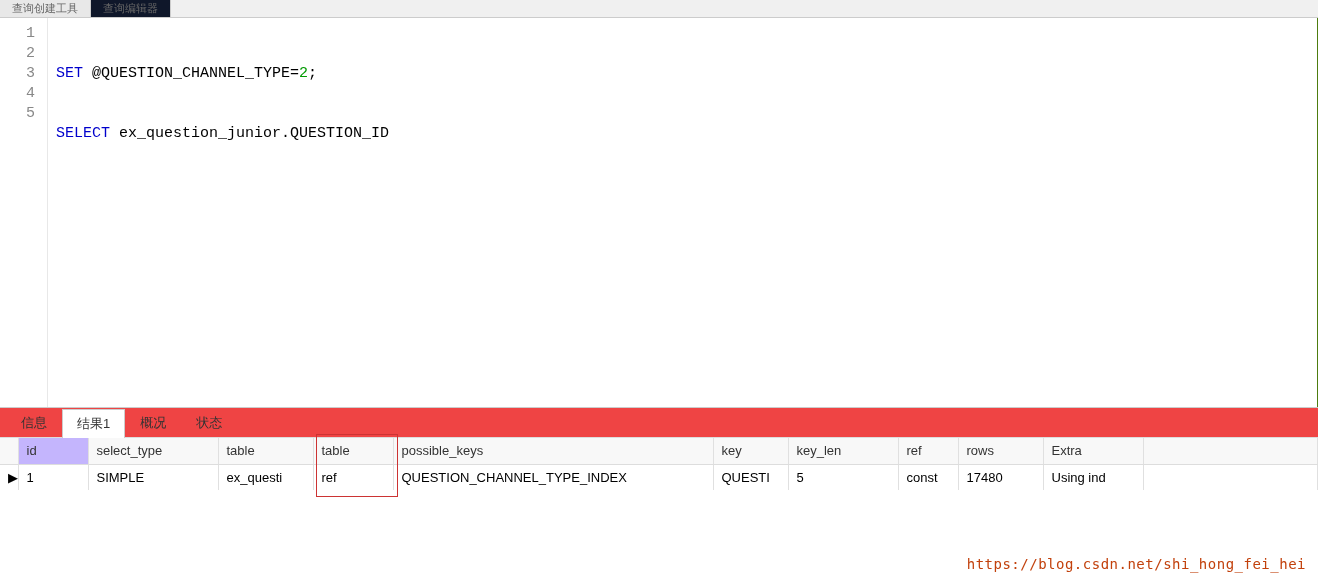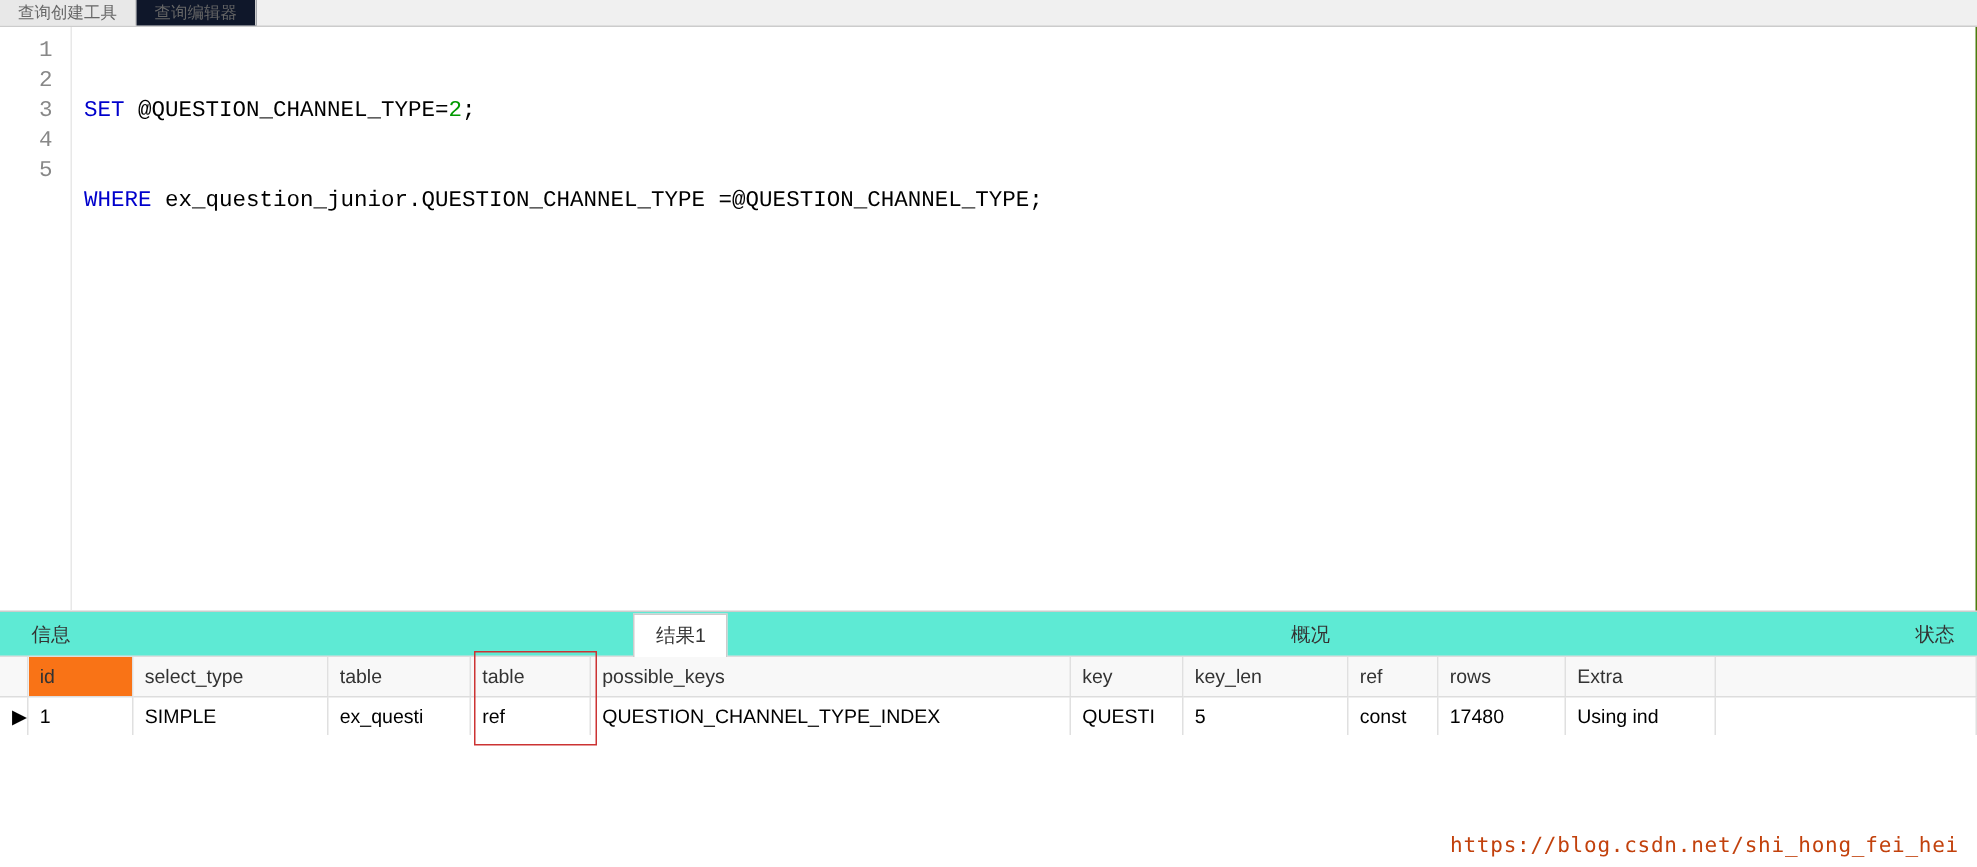--- a/index.html
+++ b/index.html
@@ -11,29 +11,29 @@
     
     .editor-area { display: flex; background: #fff; height: 390px; border-bottom: 1px solid #ccc; font-family: "Consolas", "Courier New", monospace; font-size: 15px; }
     .gutter { width: 48px; text-align: right; padding: 6px 12px 0 0; color: #888; user-select: none; border-right: 1px solid #e8e8e8; line-height: 20px; }
     .gutter-line { height: 20px; }
     .code { flex: 1; padding: 6px 8px 0 8px; line-height: 20px; white-space: pre; border-right: 1px solid #4d7c0f; }
     .code-line { height: 20px; }
     .kw { color: #0000cc; }
     .num { color: #009900; }
     .txt { color: #000; }
     
-    .bottom-tabs { display: flex; background: #5eead4; border-bottom: 1px solid #ddd; height: 30px; align-items: flex-end; padding-left: 6px; justify-content: space-between; }
+    .bottom-tabs { display: flex; background: #ef4444; border-bottom: 1px solid #ddd; height: 30px; align-items: flex-end; padding-left: 6px; }
     .bottom-tab { padding: 5px 14px; font-size: 13px; color: #333; cursor: pointer; border: 1px solid transparent; border-bottom: none; }
     .bottom-tab.active { background: #fff; border-color: #ccc; border-top: 1px solid #ccc; position: relative; top: 1px; }
     
     .results-area { background: #fff; position: relative; }
     .results-table { width: 100%; border-collapse: collapse; font-size: 13px; table-layout: fixed; }
     .results-table th, .results-table td { text-align: left; padding: 5px 8px; border-right: 1px solid #e0e0e0; white-space: nowrap; overflow: hidden; font-weight: normal; height: 26px; }
     .results-table thead th { background: #f8f8f8; border-bottom: 1px solid #ddd; color: #333; }
-    .results-table thead th.id-col { background: #f97316; }
+    .results-table thead th.id-col { background: #c4b5fd; }
     .row-pointer { width: 16px; padding: 0; text-align: center; }
     
     .col-id { width: 70px; }
     .col-select { width: 130px; }
     .col-table { width: 95px; }
     .col-type { width: 80px; }
     .col-pk { width: 320px; }
     .col-key { width: 75px; }
     .col-keylen { width: 110px; }
     .col-ref { width: 60px; }
@@ -55,21 +55,21 @@
 <div class="editor-area">
   <div class="gutter">
     <div class="gutter-line">1</div>
     <div class="gutter-line">2</div>
     <div class="gutter-line">3</div>
     <div class="gutter-line">4</div>
     <div class="gutter-line">5</div>
   </div>
   <div class="code">
     <div class="code-line"><span class="kw">SET</span><span class="txt"> @QUESTION_CHANNEL_TYPE=</span><span class="num">2</span><span class="txt">;</span></div>
-    <div class="code-line"><span class="kw">WHERE</span><span class="txt"> ex_question_junior.QUESTION_CHANNEL_TYPE =@QUESTION_CHANNEL_TYPE;</span></div>
+    <div class="code-line"><span class="kw">SELECT</span><span class="txt"> ex_question_junior.QUESTION_ID</span></div>
   </div>
 </div>
 
 <div class="bottom-tabs">
   <div class="bottom-tab">信息</div>
   <div class="bottom-tab active">结果1</div>
   <div class="bottom-tab">概况</div>
   <div class="bottom-tab">状态</div>
 </div>
 

